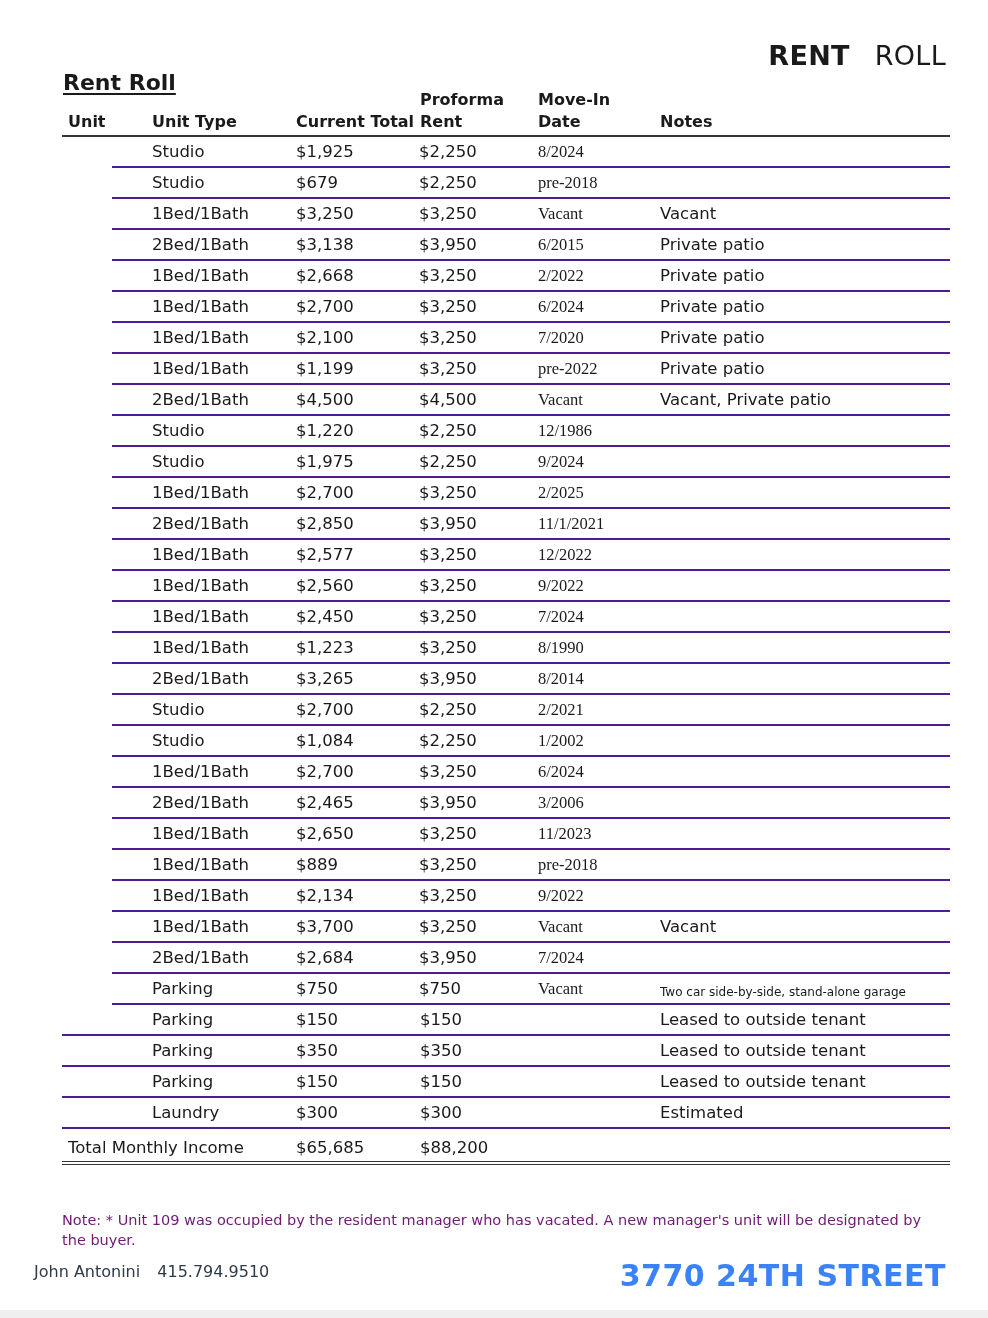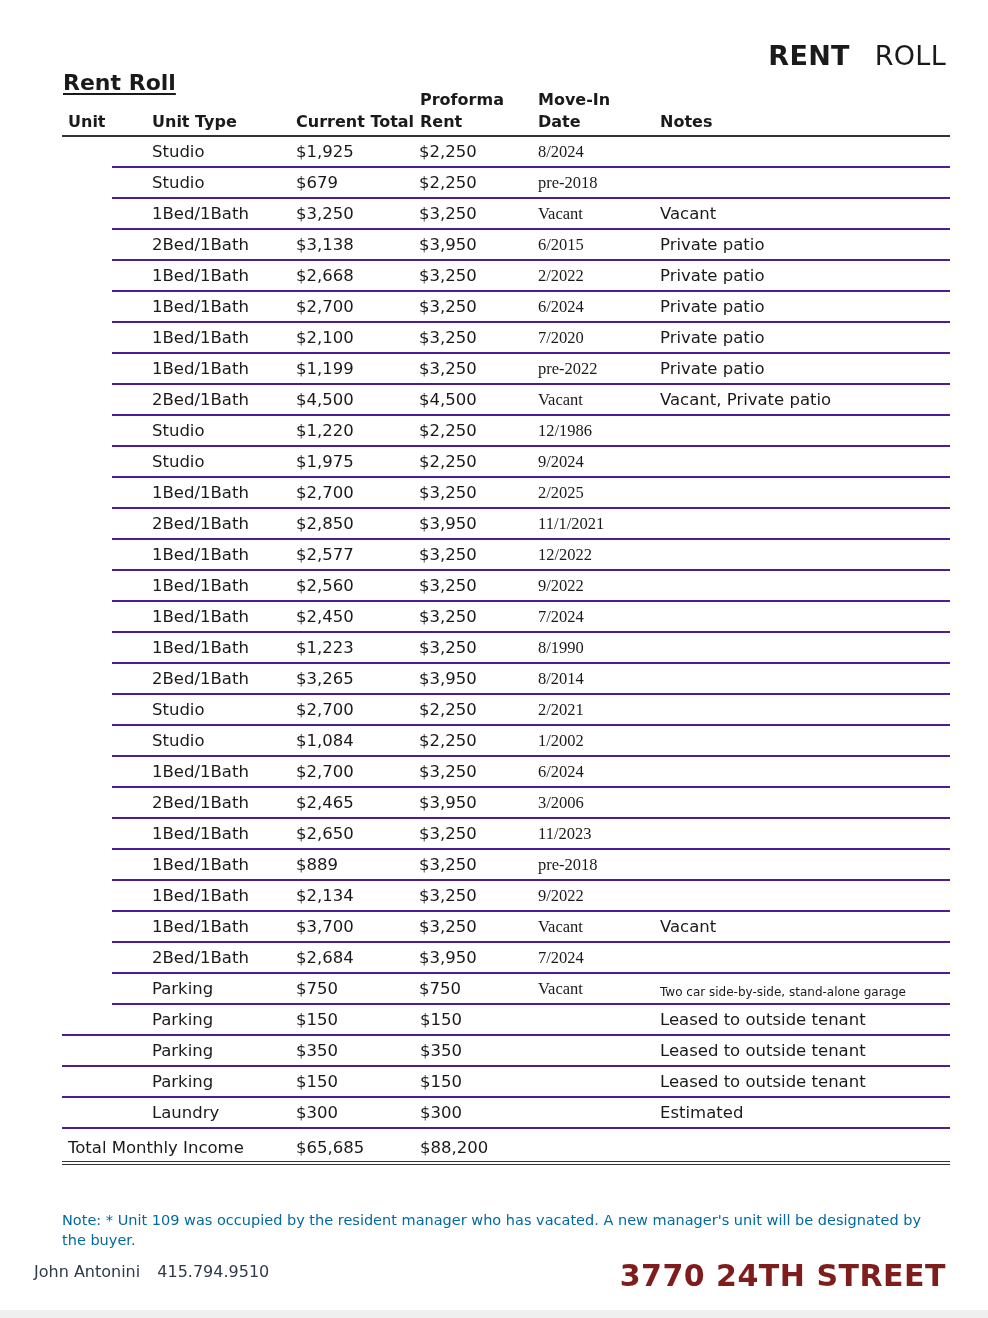--- a/index.html
+++ b/index.html
@@ -32,28 +32,28 @@
   .row.indent span.col-cur { left:184px; }
   .row.indent span.col-pro { left:307px; }
   .row.indent span.col-date { left:426px;font-family:Liberation Serif, serif; }
   .row.indent span.col-notes { left:536px; }
   .small-note { font-size:12px; top:8px !important; }
   .total-monthly { position:relative; height:32px; border-bottom:4px double #333; }
   .total-monthly span { top:9px; line-height:20px; }
   .total-annual { position:relative; height:32px; border-bottom:4px double #333; font-weight:bold; font-size:17.5px; }
   .total-annual span { top:6px; line-height:22px; }
   .note {
-    position:absolute; left:62px; top:1210px; width:880px; font-size:14.5px; line-height:20px; color:#0369a1;
+    position:absolute; left:62px; top:1210px; width:880px; font-size:14.5px; line-height:20px; color:#701a75;
   }
   .contact {
     position:absolute; left:34px; top:1262px; font-size:16px; color:#2e3a4a;
   }
   .contact .phone { margin-left:12px; }
   .address {
-    position:absolute; right:42px; top:1258px; font-size:30px; font-weight:bold; color:#7f1d1d; letter-spacing:0.5px;
+    position:absolute; right:42px; top:1258px; font-size:30px; font-weight:bold; color:#3b82f6; letter-spacing:0.5px;
   }
   .bottom-band {
     position:absolute; left:0; top:1310px; width:988px; height:8px; background:#efefef;
   }
 </style>
 </head>
 <body>
 
 <div class="page-header">
   <span class="bold">RENT</span>

